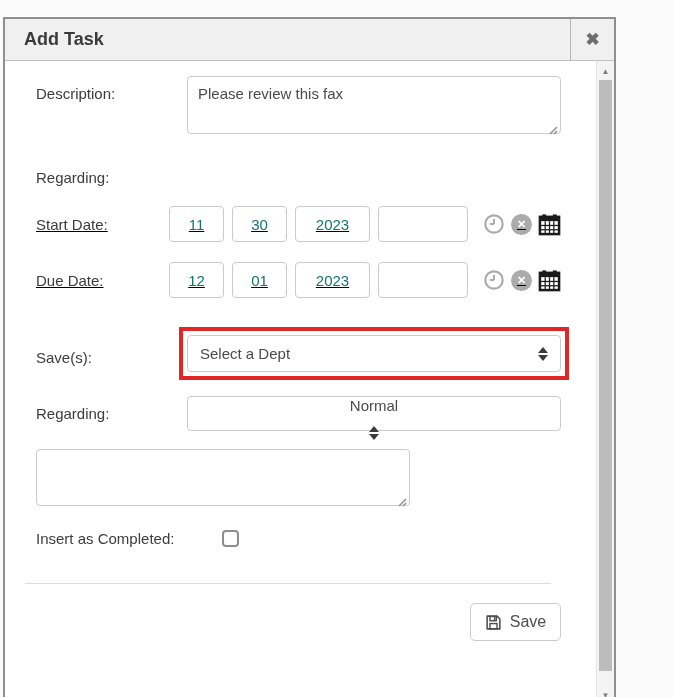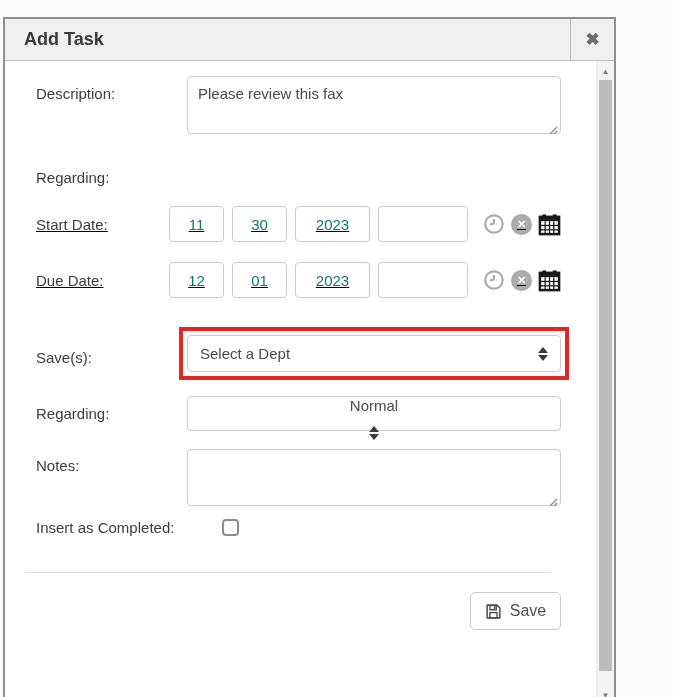--- a/index.html
+++ b/index.html
@@ -85,21 +85,21 @@
   .row-priority { margin-top:16px; align-items:center; }
   .prio-select { height:35px;flex-direction:column; }
 
   
   .row-notes { margin-top:18px; }
   .row-notes .lbl { padding-top:8px; }
   .row-notes .field { position:relative; }
   .notes-area { height:57px; }
 
   
-  .row-check { margin-top:9px; align-items:center; }
+  .row-check { margin-top:20px; align-items:center; }
   .checkbox {
     width:17px; height:17px; border:2px solid #8d8d8d; border-radius:4px; background:#fff; cursor:pointer;
   }
 
   
   .divider { margin:36px 10px 0 -11px; border-top:1px solid #dedede; }
   .footer { display:flex; justify-content:flex-end; margin-top:19px; padding-right:0px; }
   .save-btn {
     width:91px; height:38px; background:#fff; border:1px solid #cbcbcb; border-radius:5px;
     display:flex; align-items:center; justify-content:center; gap:8px; cursor:pointer;
@@ -239,21 +239,20 @@
           <span>Normal</span>
           <span class="caret-updown">
               <span class="up"></span>
               <span class="down"></span>
             </span>
         </div>
       </div>
     </div>
 
     <div class="row row-notes">
-      <div class="lbl">Notes:</div>
       <div class="field">
         <textarea class="notes-area" style=""></textarea>
         <span class="resize-handle">
           <svg width="10" height="10">
               <line x1="2" y1="9" x2="9" y2="2" stroke="#8f8f8f" stroke-width="1.4"></line>
               <line x1="6" y1="9" x2="9" y2="6" stroke="#8f8f8f" stroke-width="1.4"></line>
             </svg>
         </span>
       </div>
     </div>

